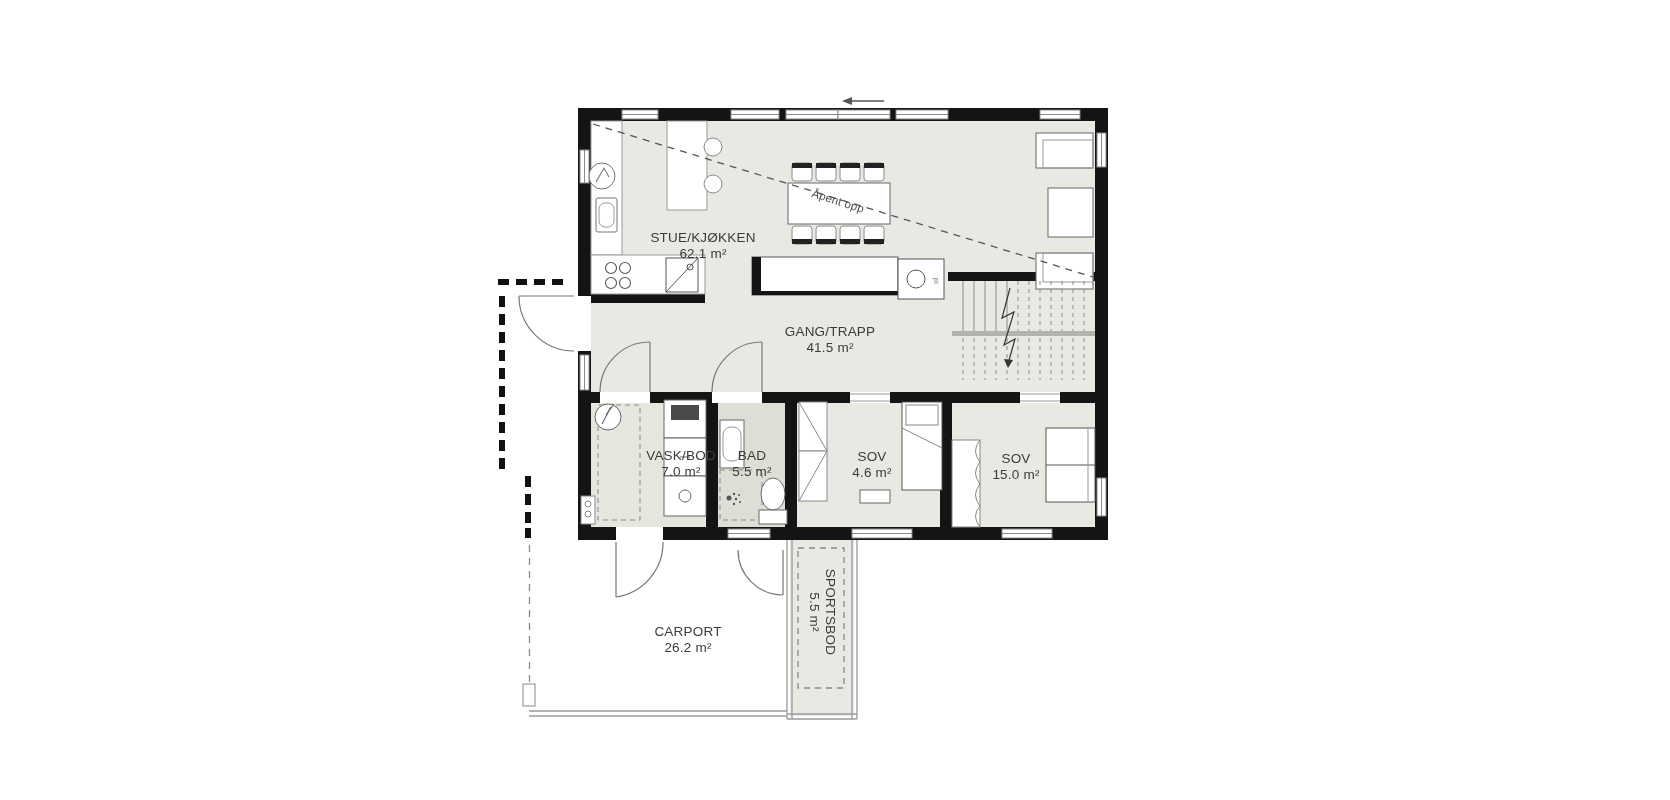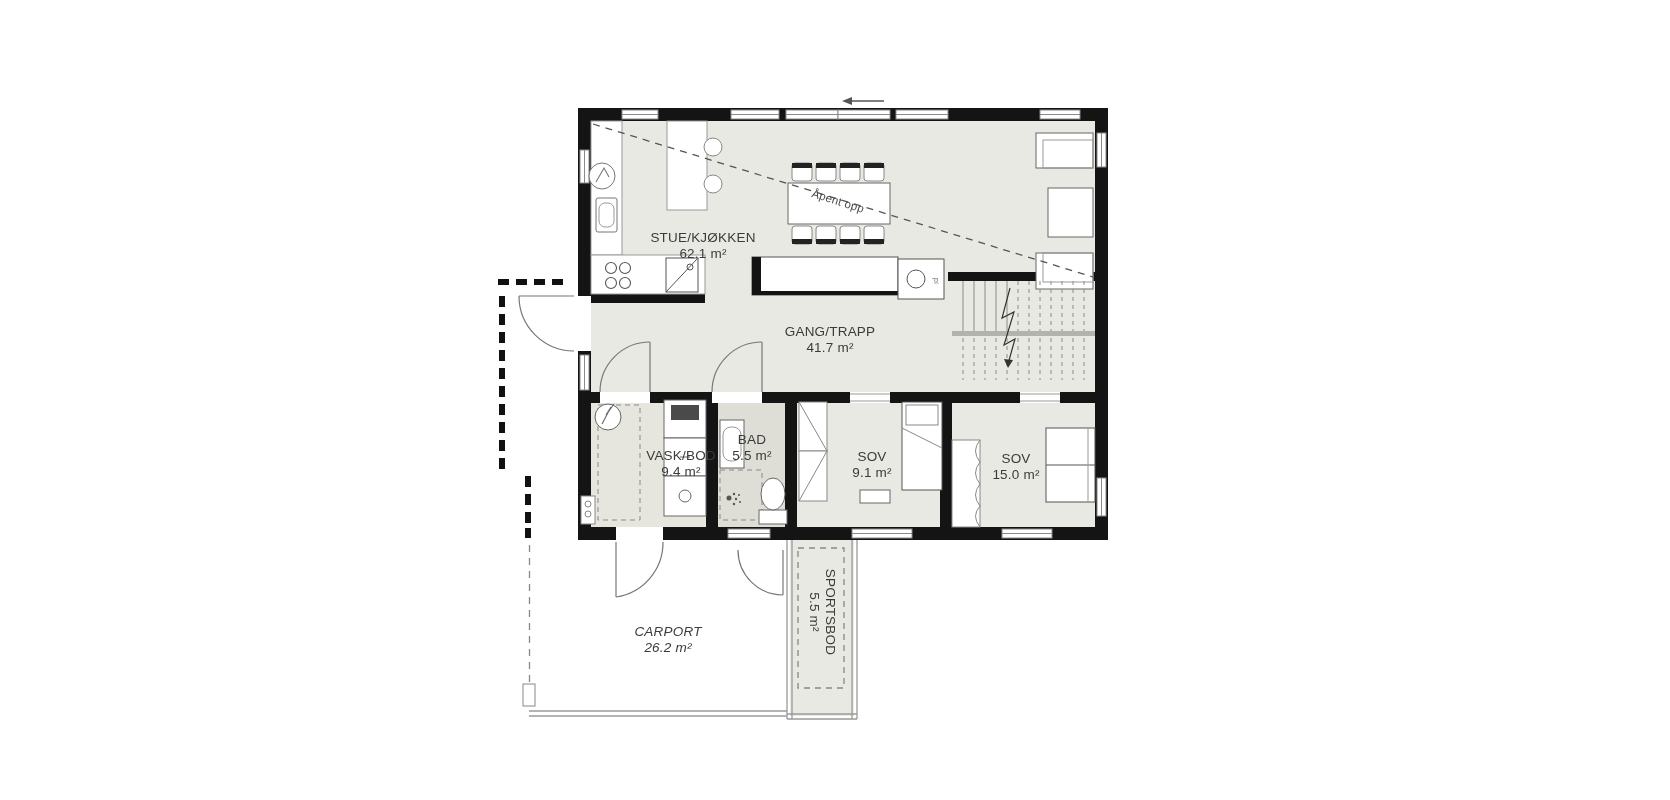--- a/index.html
+++ b/index.html
@@ -339,39 +339,39 @@
 
   <line x1="593" y1="124" x2="1093" y2="277" stroke="#555" stroke-width="1.3" stroke-dasharray="7,6"></line>
 </svg>
 
   <div class="room-label" style="left:703px;top:226px;margin-top:20px;">
     <div class="rn">STUE/KJØKKEN</div>
     <div class="ra">62.1 m²</div>
   </div>
   <div class="room-label" style="left:830px;top:340px;text-align:center;">
     <div class="rn">GANG/TRAPP</div>
-    <div class="ra">41.7 m²</div>
+    <div class="ra">41.5 m²</div>
   </div>
   <div class="room-label" style="left:681px;top:464px;">
     <div class="rn">VASK/BOD</div>
-    <div class="ra">9.4 m²</div>
-  </div>
-  <div class="room-label" style="left:752px;top:448px;text-align:center;">
+    <div class="ra">7.0 m²</div>
+  </div>
+  <div class="room-label" style="left:752px;top:464px;text-align:center;">
     <div class="rn">BAD</div>
     <div class="ra">5.5 m²</div>
   </div>
   <div class="room-label" style="left:872px;top:465px;">
     <div class="rn">SOV</div>
-    <div class="ra">9.1 m²</div>
+    <div class="ra">4.6 m²</div>
   </div>
   <div class="room-label" style="left:1016px;top:467px;">
     <div class="rn">SOV</div>
     <div class="ra">15.0 m²</div>
   </div>
-  <div class="room-label" style="left:668px;top:640px;font-style:italic;">
+  <div class="room-label" style="left:688px;top:640px;">
     <div class="rn">CARPORT</div>
     <div class="ra">26.2 m²</div>
   </div>
   <div class="room-label rot90" style="left:822px;top:612px;">
     <div class="rn">SPORTSBOD</div>
     <div class="ra">5.5 m²</div>
   </div>
   <div class="room-label rot-open" style="left:838px;top:201px;">
     <div>Åpent opp</div>
   </div>

